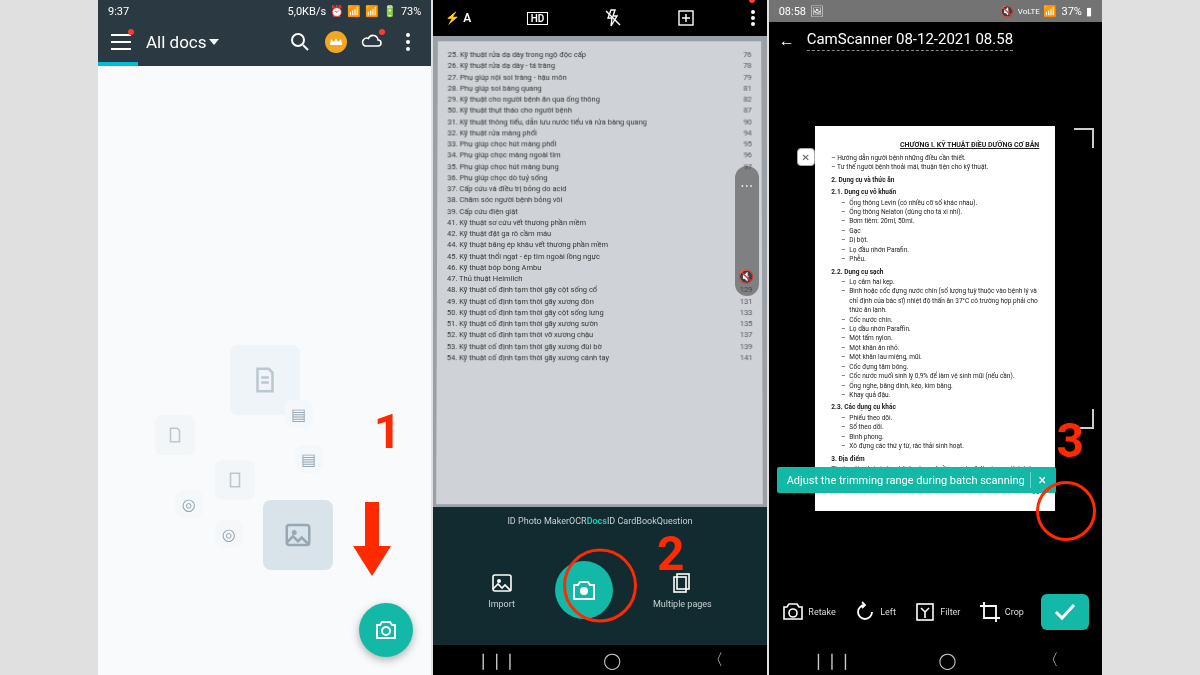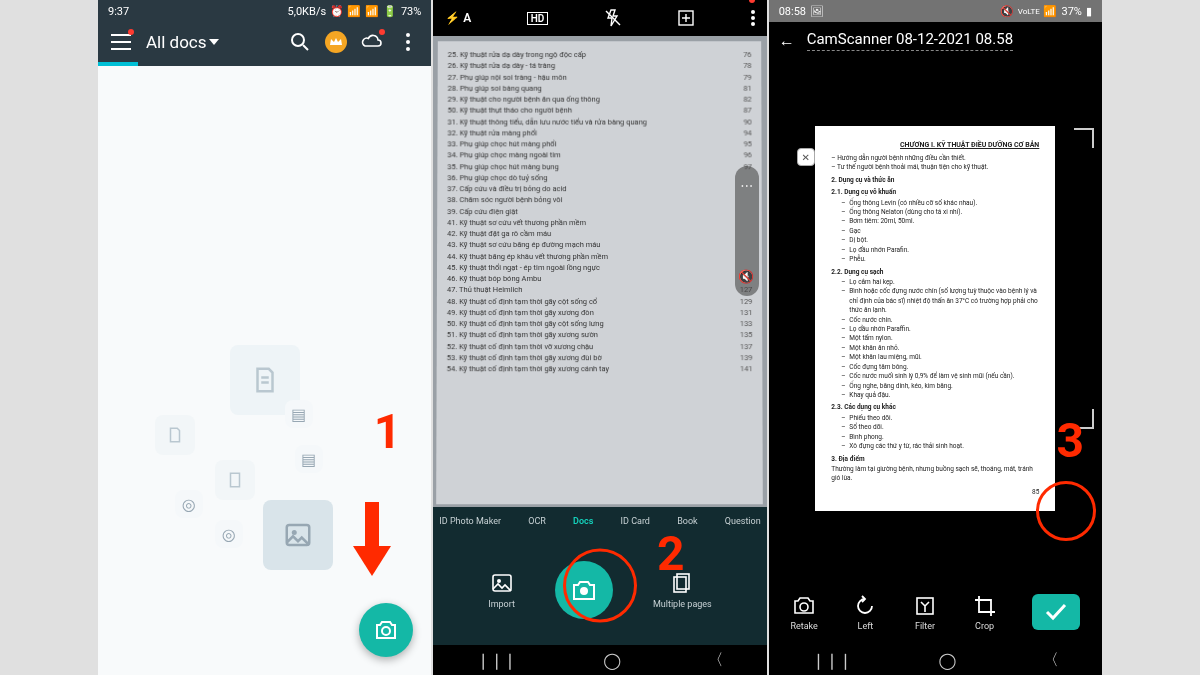--- a/index.html
+++ b/index.html
@@ -36,21 +36,21 @@
 .p2-top{background:#000;height:36px;display:flex;align-items:center;justify-content:space-between;padding:0 12px;position:relative}
 .p2-top .tico{color:#fff;font-size:12px;font-weight:600;display:flex;align-items:center;gap:3px}
 .dot-red{width:6px;height:6px;border-radius:50%;background:#ff3b30;position:absolute}
 .hd-box{border:1px solid #fff;padding:0 3px;font-size:10px;position:relative}
 .p2-view{flex:1;background:#9aa0a6;position:relative;overflow:hidden}
 .page{position:absolute;left:4px;right:4px;top:4px;bottom:4px;background:#cfd2d6;padding:8px 10px;font-size:7.5px;color:#333;line-height:1.5;transform:perspective(800px) rotateX(1deg)}
 .page .row{display:flex;justify-content:space-between}
 .page .num{color:#555}
 .p2-pill{position:absolute;right:8px;top:130px;width:24px;height:130px;background:rgba(60,60,60,.55);border-radius:12px;display:flex;flex-direction:column;align-items:center;justify-content:space-between;padding:12px 0}
 .p2-pill .pd{color:#fff;font-size:13px}
-.p2-modes{background:#122b30;height:28px;display:flex;align-items:center;justify-content:space-between;font-size:9px;color:#c7d1d4;padding:8px 6px}
+.p2-modes{background:#122b30;height:28px;display:flex;align-items:center;justify-content:center;font-size:9px;color:#c7d1d4;padding:8px 6px}
 .p2-modes .active{color:#14d1bb;font-weight:600}
 .p2-capture{background:#122b30;height:110px;position:relative;display:flex;align-items:center;justify-content:center;gap:40px}
 .cap-item{display:flex;flex-direction:column;align-items:center;gap:4px;color:#c7d1d4;font-size:9px}
 .cap-item .cicon{width:24px;height:24px;display:flex;align-items:center;justify-content:center;color:#fff}
 .shutter{width:58px;height:58px;border-radius:50%;background:#14b8a6;display:flex;align-items:center;justify-content:center}
 .ring2{position:absolute;left:50%;top:50%;width:74px;height:74px;border:3px solid #ff2a00;border-radius:50%;transform:translate(-50%,-56%)}
 .callout2{position:absolute;right:82px;top:-10px;color:#ff2a00;font-size:48px;font-weight:700}
 .navbar{height:30px;background:#000;display:flex;align-items:center;justify-content:space-around;color:#ccc}
 
 
@@ -63,21 +63,21 @@
 .scanned ul{list-style:none;padding-left:10px}
 .scanned li{position:relative;padding-left:8px}
 .scanned li::before{content:"–";position:absolute;left:0}
 .crop-corner{position:absolute;width:20px;height:20px;border:2px solid #ccc}
 .cc-tr{top:70px;right:8px;border-left:none;border-bottom:none}
 .cc-br{bottom:150px;right:8px;border-left:none;border-top:none}
 .del-badge{position:absolute;top:90px;left:28px;width:18px;height:18px;border-radius:4px;background:#fff;border:1px solid #aaa;display:flex;align-items:center;justify-content:center;font-size:10px;color:#555}
 .p3-hint{position:absolute;bottom:86px;left:8px;right:46px;height:26px;background:#14b8a6;display:flex;align-items:center;padding:0 10px;color:#fff;font-size:11px;border-radius:2px}
 .p3-hint .x{margin-left:auto;font-size:14px;padding-left:8px;border-left:1px solid rgba(255,255,255,.4)}
 .p3-tools{background:#000;height:66px;display:flex;align-items:center;justify-content:space-around;padding:6px 4px}
-.tool{display:flex;flex-direction:column;align-items:center;gap:3px;color:#ddd;font-size:9px}
+.tool{display:flex;flex-direction:row;align-items:center;gap:3px;color:#ddd;font-size:9px}
 .tool .ticon{width:24px;height:24px;display:flex;align-items:center;justify-content:center}
 .confirm{width:48px;height:36px;border-radius:6px;background:#14b8a6;display:flex;align-items:center;justify-content:center}
 .ring3{position:absolute;right:6px;bottom:38px;width:60px;height:60px;border:3px solid #ff2a00;border-radius:50%}
 .callout3{position:absolute;right:18px;bottom:110px;color:#ff2a00;font-size:48px;font-weight:700}
 
 svg{display:block}
 .dropdown-caret{width:0;height:0;border-left:5px solid transparent;border-right:5px solid transparent;border-top:6px solid #fff;margin-left:2px}
 </style>
 </head>
 <body>
@@ -269,24 +269,20 @@
           <div class="row">
             <span>39. Cấp cứu điện giật</span>
             <span class="num"></span>
           </div>
           <div class="row">
             <span>41. Kỹ thuật sơ cứu vết thương phần mềm</span>
             <span class="num"></span>
           </div>
           <div class="row">
             <span>42. Kỹ thuật đặt ga rô cầm máu</span>
-            <span class="num"></span>
-          </div>
-          <div class="row">
-            <span>43. Kỹ thuật sơ cứu băng ép đường mạch máu</span>
             <span class="num"></span>
           </div>
           <div class="row">
             <span>44. Kỹ thuật băng ép khâu vết thương phần mềm</span>
             <span class="num"></span>
           </div>
           <div class="row">
             <span>45. Kỹ thuật thổi ngạt - ép tim ngoài lồng ngực</span>
             <span class="num"></span>
           </div>
@@ -431,20 +427,24 @@
             <li>Sổ theo dõi.</li>
             <li>Bình phong.</li>
             <li>Xô đựng các thứ y từ, rác thải sinh hoạt.</li>
           </ul>
           <div class="sect">3. Địa điểm</div>
           <div>Thường làm tại giường bệnh, nhưng buồng sạch sẽ, thoáng, mát, tránh gió lùa.</div>
           <div style="text-align:right;margin-top:4px">85</div>
         </div>
     <div class="crop-corner cc-tr"></div>
     <div class="crop-corner cc-br"></div>
+    <div class="p3-hint">
+      <span>Adjust the trimming range during batch scanning</span>
+      <span class="x">×</span>
+    </div>
     <div class="callout3">3</div>
     <div class="ring3"></div>
   </div>
   <div class="p3-tools">
     <div class="tool">
       <div class="ticon">
             <svg width="22" height="20" viewBox="0 0 22 20">
               <path d="M2 5h3l2-3h8l2 3h3v12H2z" fill="none" stroke="#fff" stroke-width="1.6"></path>
               <circle cx="11" cy="11" r="4" fill="none" stroke="#fff" stroke-width="1.6"></circle>
             </svg>

